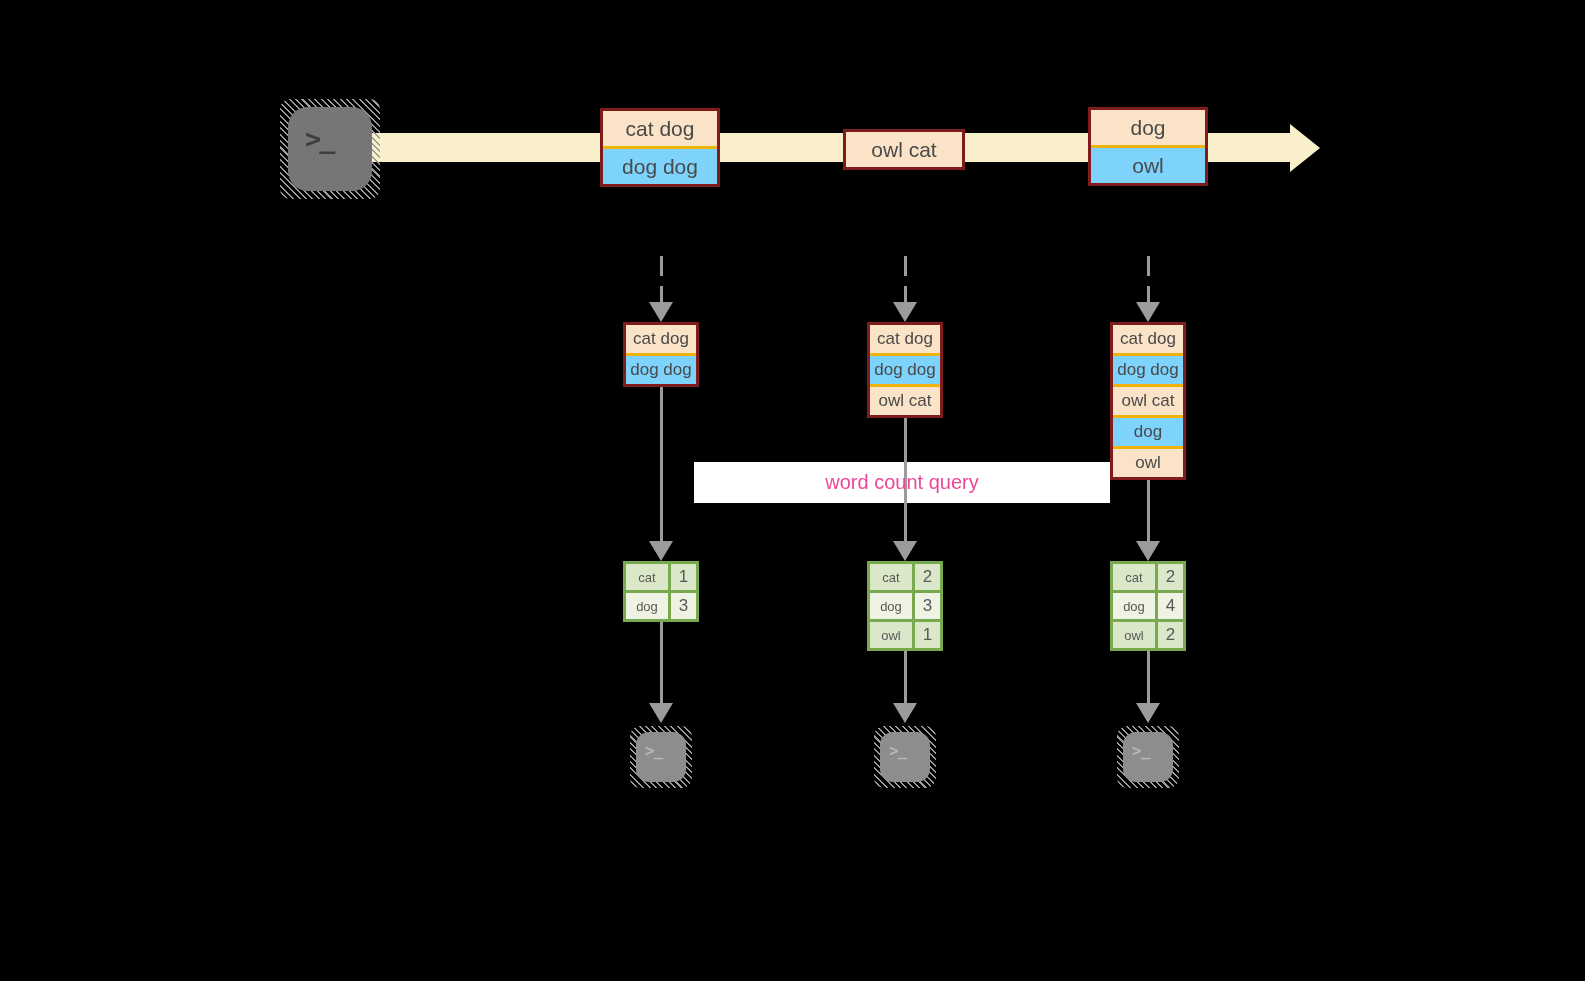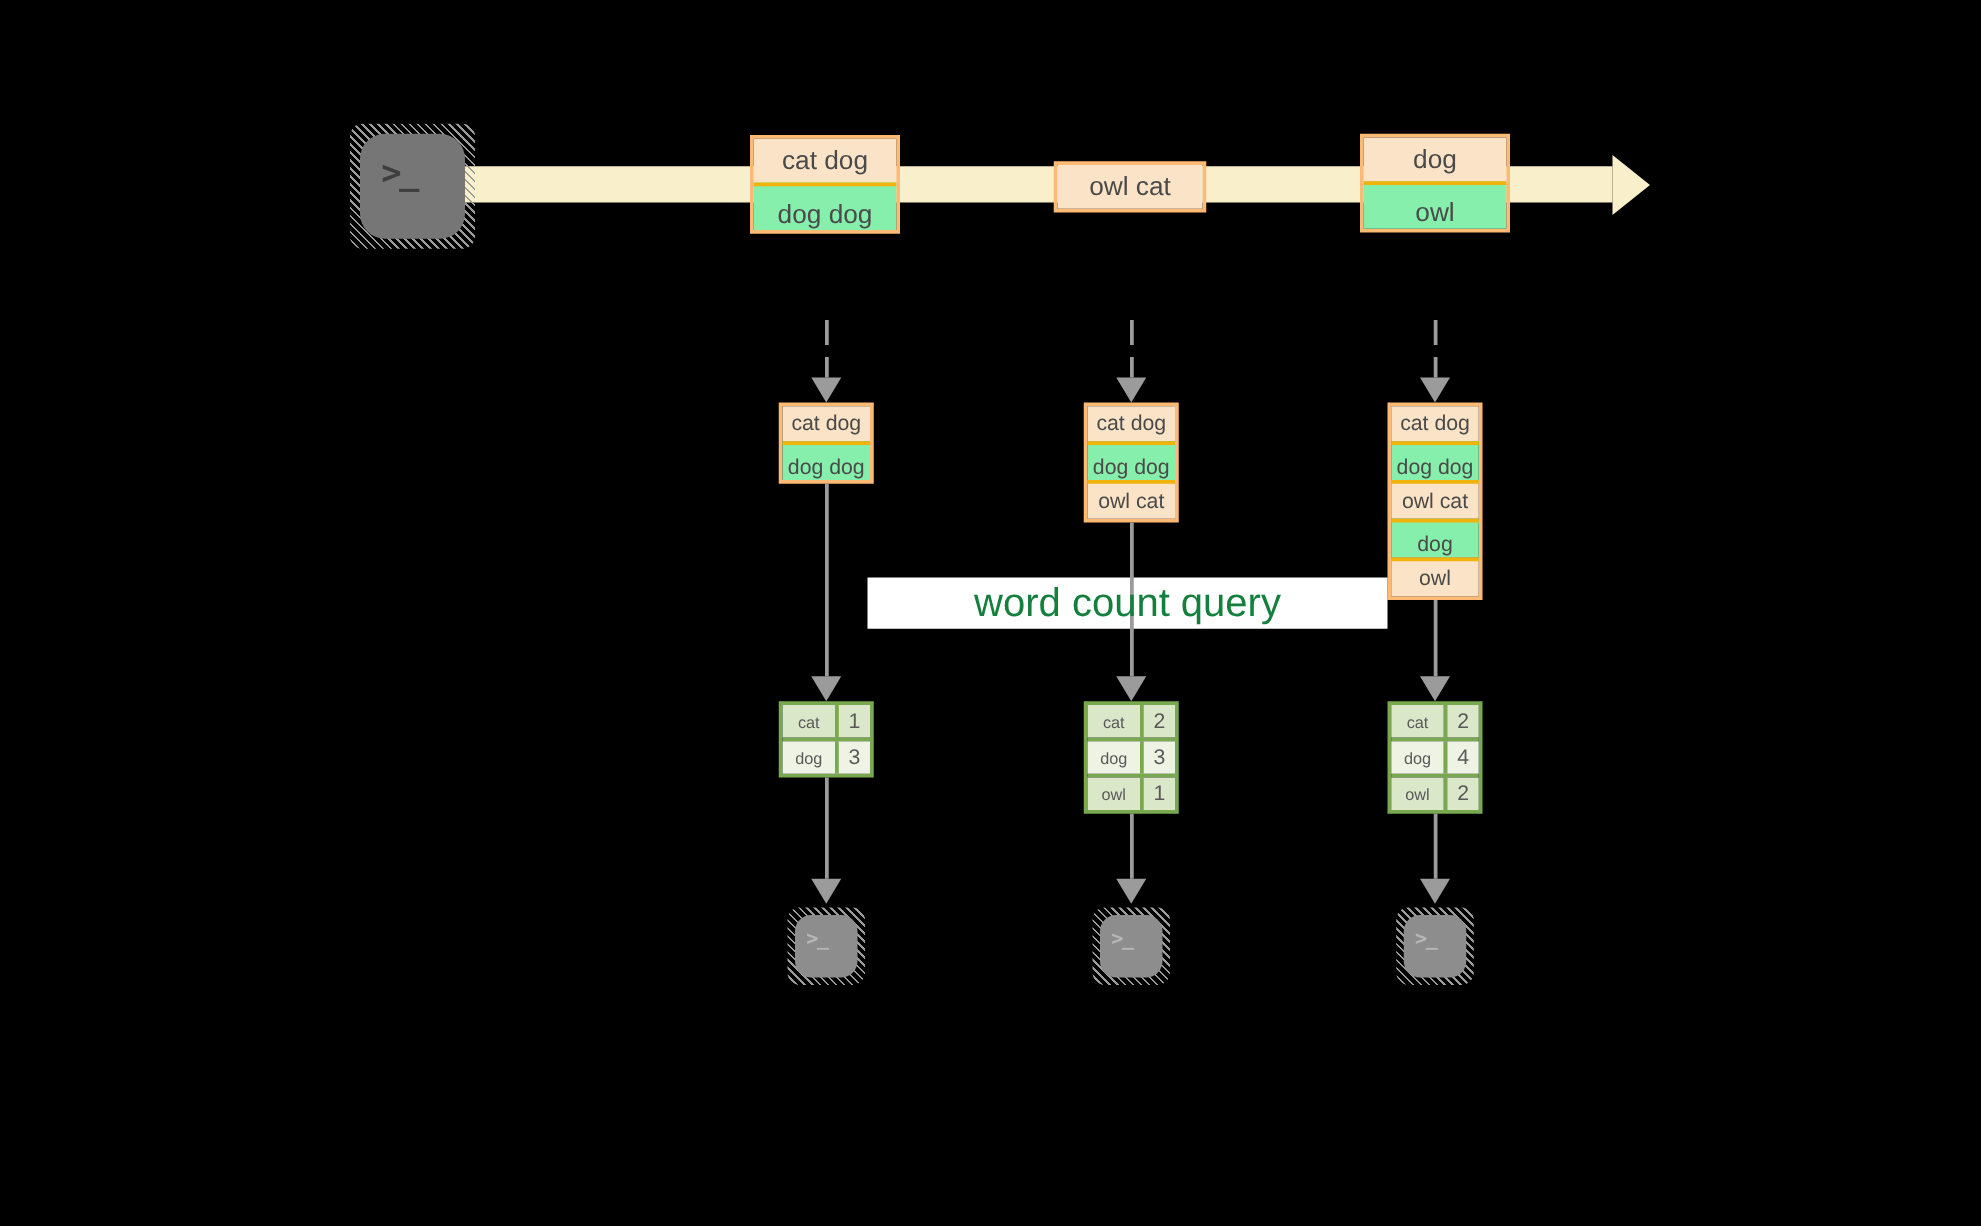--- a/index.html
+++ b/index.html
@@ -16,46 +16,46 @@
   .term-hatch{position:absolute;inset:0;border-radius:10px;
     background:repeating-linear-gradient(45deg,#9c9c9c 0 1.5px,transparent 1.5px 4.5px);}
   .term-body{position:absolute;display:flex;align-items:flex-start;}
   .term-top .term-body{inset:8px;border-radius:20px;background:#767676;}
   .term-top .term-glyph{font-family:"DejaVu Sans Mono",monospace;font-weight:bold;
     font-size:27px;color:#3e3e3e;padding:16px 0 0 17px;letter-spacing:-2px;}
   .term-bottom .term-body{inset:6px;border-radius:13px;background:#8d8d8d;}
   .term-bottom .term-glyph{font-family:"DejaVu Sans Mono",monospace;font-weight:bold;
     font-size:16px;color:#b7b7b7;padding:9px 0 0 9px;letter-spacing:-1px;}
   
-  .obox{position:absolute;box-sizing:border-box;border:3px solid #fdba74;z-index:2;}
+  .obox{position:absolute;box-sizing:border-box;border:3px solid #7f1d1d;z-index:2;}
   .orow{display:flex;align-items:center;justify-content:center;color:#4a4a4a;}
   .orow + .orow{border-top:3px solid #f0b30c;}
   .batch .orow{height:35px;font-size:21px;}
   .buffer .orow{height:28px;font-size:17px;}
   .tone-dark{background:#fae3c6;}
-  .tone-light{background:#86efac;align-items:flex-end;}
+  .tone-light{background:#7dd3fc;}
   
   .dash-shaft{position:absolute;width:3px;z-index:4;
     background:repeating-linear-gradient(to bottom,#9b9b9b 0 20px,transparent 20px 30px);}
   .solid-shaft{position:absolute;width:3px;background:#9b9b9b;z-index:4;}
   .arrow-head{position:absolute;width:0;height:0;z-index:4;
     border-left:12px solid transparent;border-right:12px solid transparent;border-top:20px solid #9b9b9b;}
   
   .gtable{position:absolute;box-sizing:border-box;width:76px;border:3px solid #79a94f;z-index:4;}
   .grow{display:flex;height:26px;}
   .grow + .grow{border-top:3px solid #79a94f;}
   .gword{flex:1;display:flex;align-items:center;justify-content:center;font-size:13px;color:#595959;}
   .gcount{width:25px;border-left:3px solid #79a94f;display:flex;align-items:center;justify-content:center;
     font-size:17px;color:#595959;}
   .g-dark{background:#dbe7c9;}
   .g-light{background:#eef3e4;}
   
   .query-box{position:absolute;left:694px;top:462px;width:416px;height:41px;background:#ffffff;z-index:3;}
   .query-label{position:absolute;left:694px;top:462px;width:416px;height:41px;z-index:5;
-    display:flex;align-items:center;justify-content:center;font-size:32px;color:#15803d;}
+    display:flex;align-items:center;justify-content:center;font-size:20px;color:#ec4899;}
 </style>
 </head>
 <body>
 
 <div id="canvas">
 
   <div class="band"></div>
   <div class="band-head"></div>
 
   <div class="term term-top" style="left:280px;top:99px;width:100px;height:100px">

